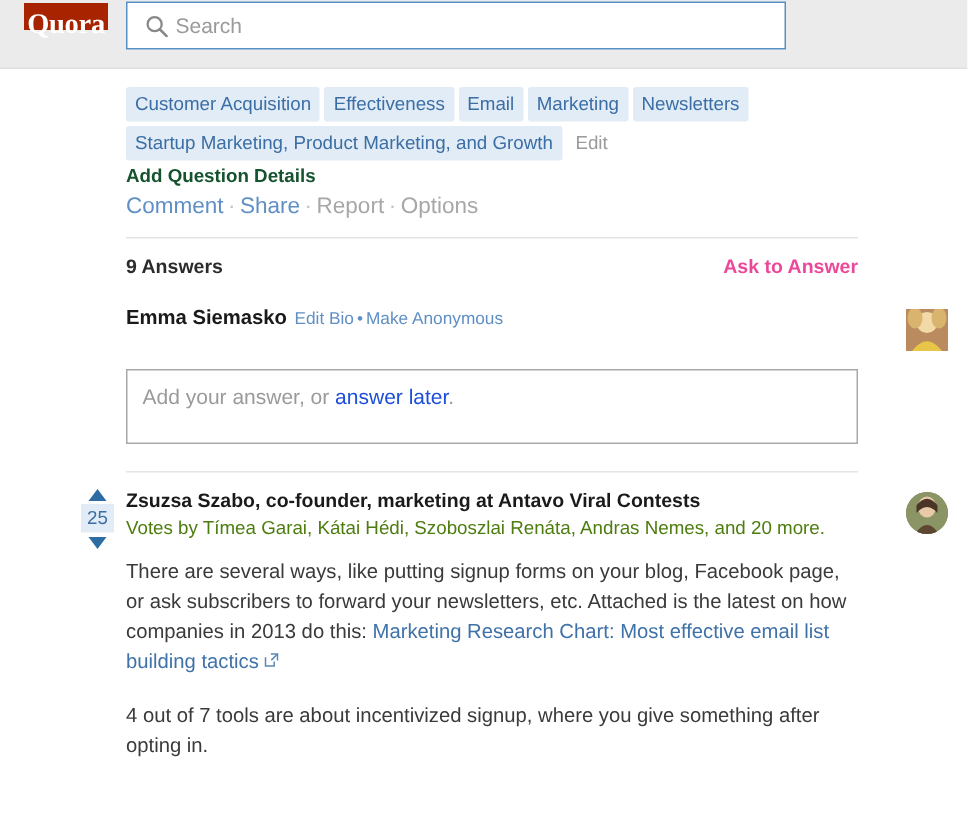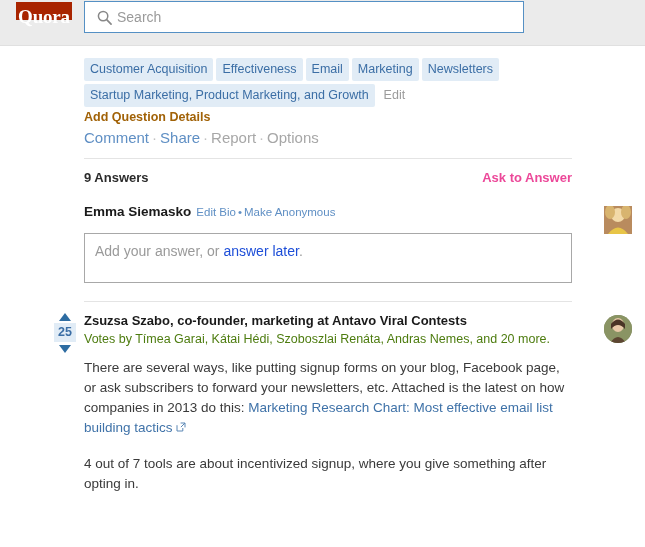--- a/index.html
+++ b/index.html
@@ -119,21 +119,21 @@
     letter-spacing: -0.2px;
   }
   .q-title-edit {
     color: #9b9b9b;
     font-size: 13px;
     margin-left: 5px;
     cursor: pointer;
   }
 
   .add-details {
-    color: #a16207;
+    color: #14532d;
     font-weight: bold;
     font-size: 12.5px;
     margin-bottom: 5px;
     cursor: pointer;
   }
 
   .action-row {
     font-size: 15px;
     color: #aab2bd;
     margin-bottom: 12px;
@@ -161,21 +161,21 @@
   .ask-to-answer {
     color: #ec4899;
     font-weight: bold;
     font-size: 13px;
     cursor: pointer;
   }
 
   
   .composer { position: relative; margin-bottom: 18px; }
   .composer-head {
-    margin-bottom: 13px;
+    margin-bottom: 25px;
     line-height: 16px;
   }
   .composer-name {
     font-weight: bold;
     font-size: 13.5px;
     color: #1a1a1a;
     cursor: pointer;
   }
   .composer-links {
     font-size: 11.5px;
@@ -220,21 +220,21 @@
   .vote-col {
     position: absolute;
     left: -30px;
     top: 0;
     width: 22px;
     text-align: center;
   }
   .vote-count {
     background: #e1ecf6;
     color: #3b6ea5;
-    font-weight: bold;
+    font-weight: normal;
     font-size: 12.5px;
     padding: 2px 0 3px 0;
     cursor: pointer;
   }
   .arrow-up, .arrow-down {
     width: 0; height: 0;
     margin: 0 auto;
     cursor: pointer;
   }
   .arrow-up {

